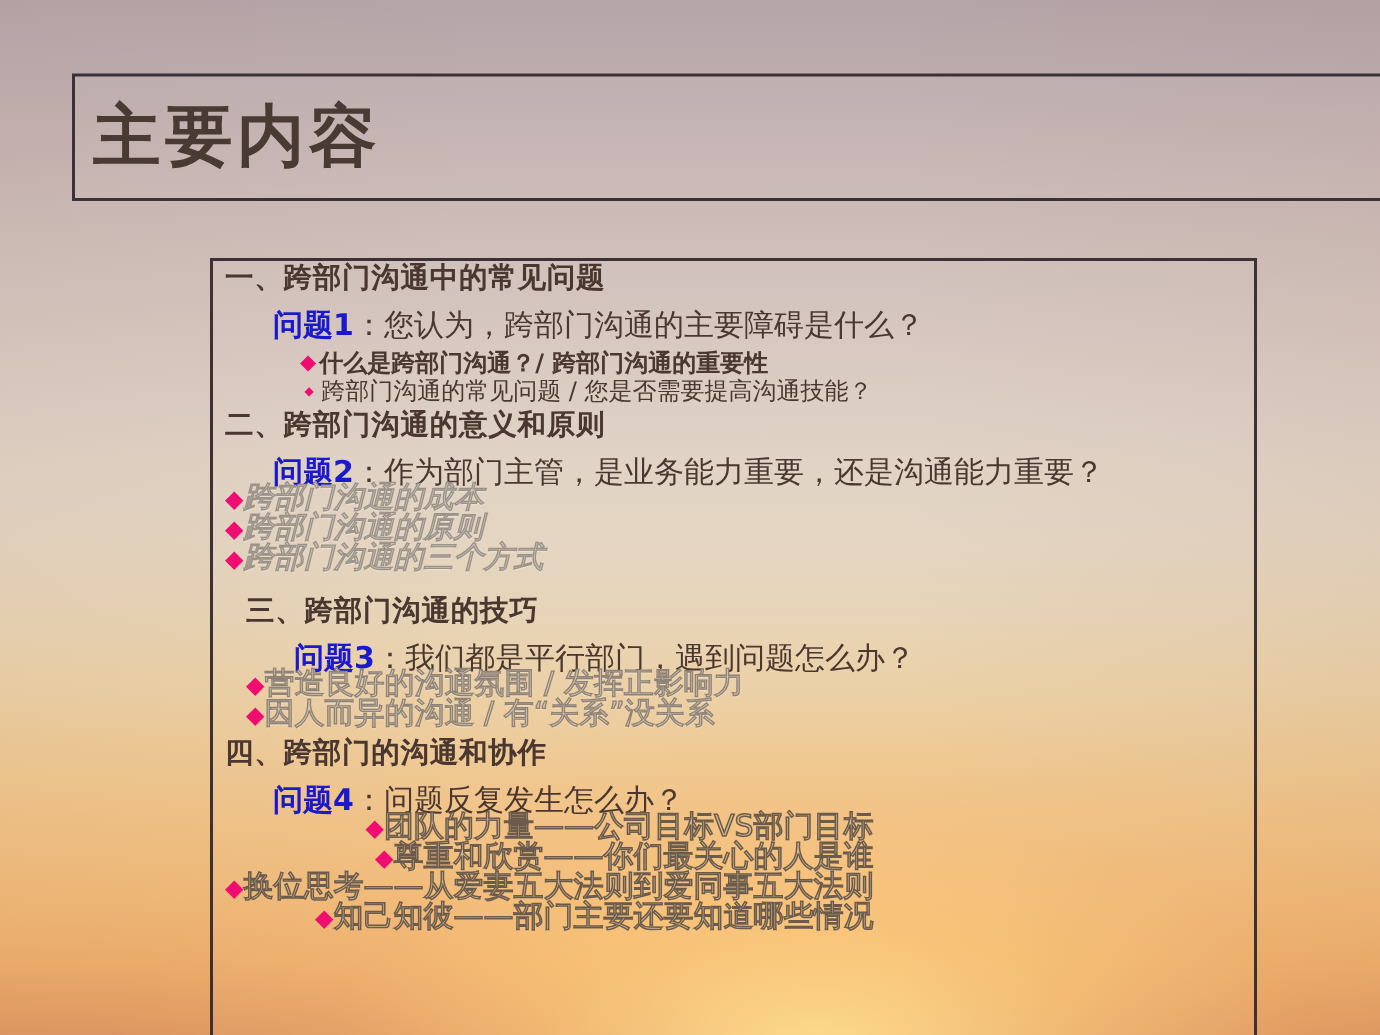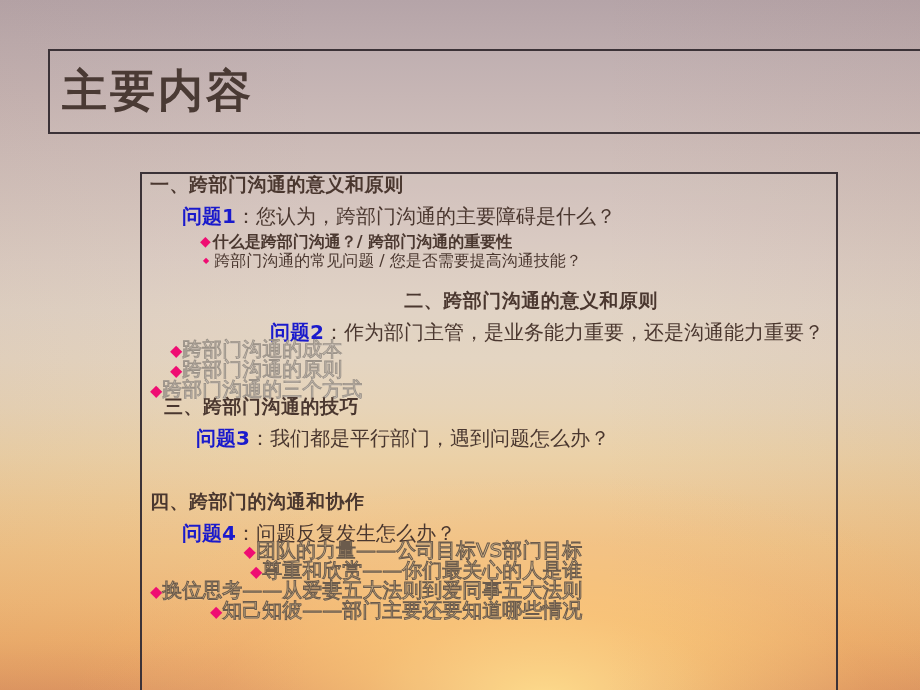--- a/index.html
+++ b/index.html
@@ -189,55 +189,63 @@
 
   <div class="title-box">
     <div class="title-text">主要内容</div>
   </div>
 
   <div class="content-box"></div>
 
   <div class="content-inner">
 
     <div class="sec" style="top:0px;">
-      <div class="sec-head">一、跨部门沟通的意义和原则</div>
+      <div class="sec-head">一、跨部门沟通中的常见问题</div>
       <div class="q-line">
         <span class="q-label">问题1</span><span>：您认为，跨部门沟通的主要障碍是什么？</span>
       </div>
       <div class="sub sub-a">
         <span class="dia">◆</span><span>什么是跨部门沟通？/ 跨部门沟通的重要性</span>
       </div>
       <div class="sub sub-b">
         <span class="dia-sm">◆</span><span>跨部门沟通的常见问题 / 您是否需要提高沟通技能？</span>
       </div>
     </div>
 
-    <div class="sec" style="top:116px;text-align:center;">
+    <div class="sec" style="top:98px;">
       <div class="sec-head">二、跨部门沟通的意义和原则</div>
       <div class="q-line">
         <span class="q-label">问题2</span><span>：作为部门主管，是业务能力重要，还是沟通能力重要？</span>
       </div>
-      <div class="faded-list f2" style="top:51px;">
+      <div class="faded-list f2" style="top:51px;font-style:italic;">
         <div class="faded">
           <span class="dia">◆</span><span class="txt">跨部门沟通的成本</span>
         </div>
         <div class="faded">
           <span class="dia">◆</span><span class="txt">跨部门沟通的原则</span>
         </div>
         <div class="faded">
           <span class="dia">◆</span><span class="txt">跨部门沟通的三个方式</span>
         </div>
       </div>
     </div>
 
     <div class="sec" style="top:222px;margin-left:14px;">
       <div class="sec-head">三、跨部门沟通的技巧</div>
       <div class="q-line">
         <span class="q-label">问题3</span><span>：我们都是平行部门，遇到问题怎么办？</span>
       </div>
+      <div class="faded-list f3" style="top:51px;">
+        <div class="faded">
+          <span class="dia">◆</span><span class="txt">营造良好的沟通氛围 / 发挥正影响力</span>
+        </div>
+        <div class="faded">
+          <span class="dia">◆</span><span class="txt">因人而异的沟通 / 有“关系”没关系</span>
+        </div>
+      </div>
     </div>
 
     <div class="sec" style="top:317px;">
       <div class="sec-head">四、跨部门的沟通和协作</div>
       <div class="q-line">
         <span class="q-label">问题4</span><span>：问题反复发生怎么办？</span>
       </div>
       <div class="faded-list f4" style="top:51px;text-align:right;">
         <div class="faded">
           <span class="dia">◆</span><span class="txt">团队的力量——公司目标VS部门目标</span>

